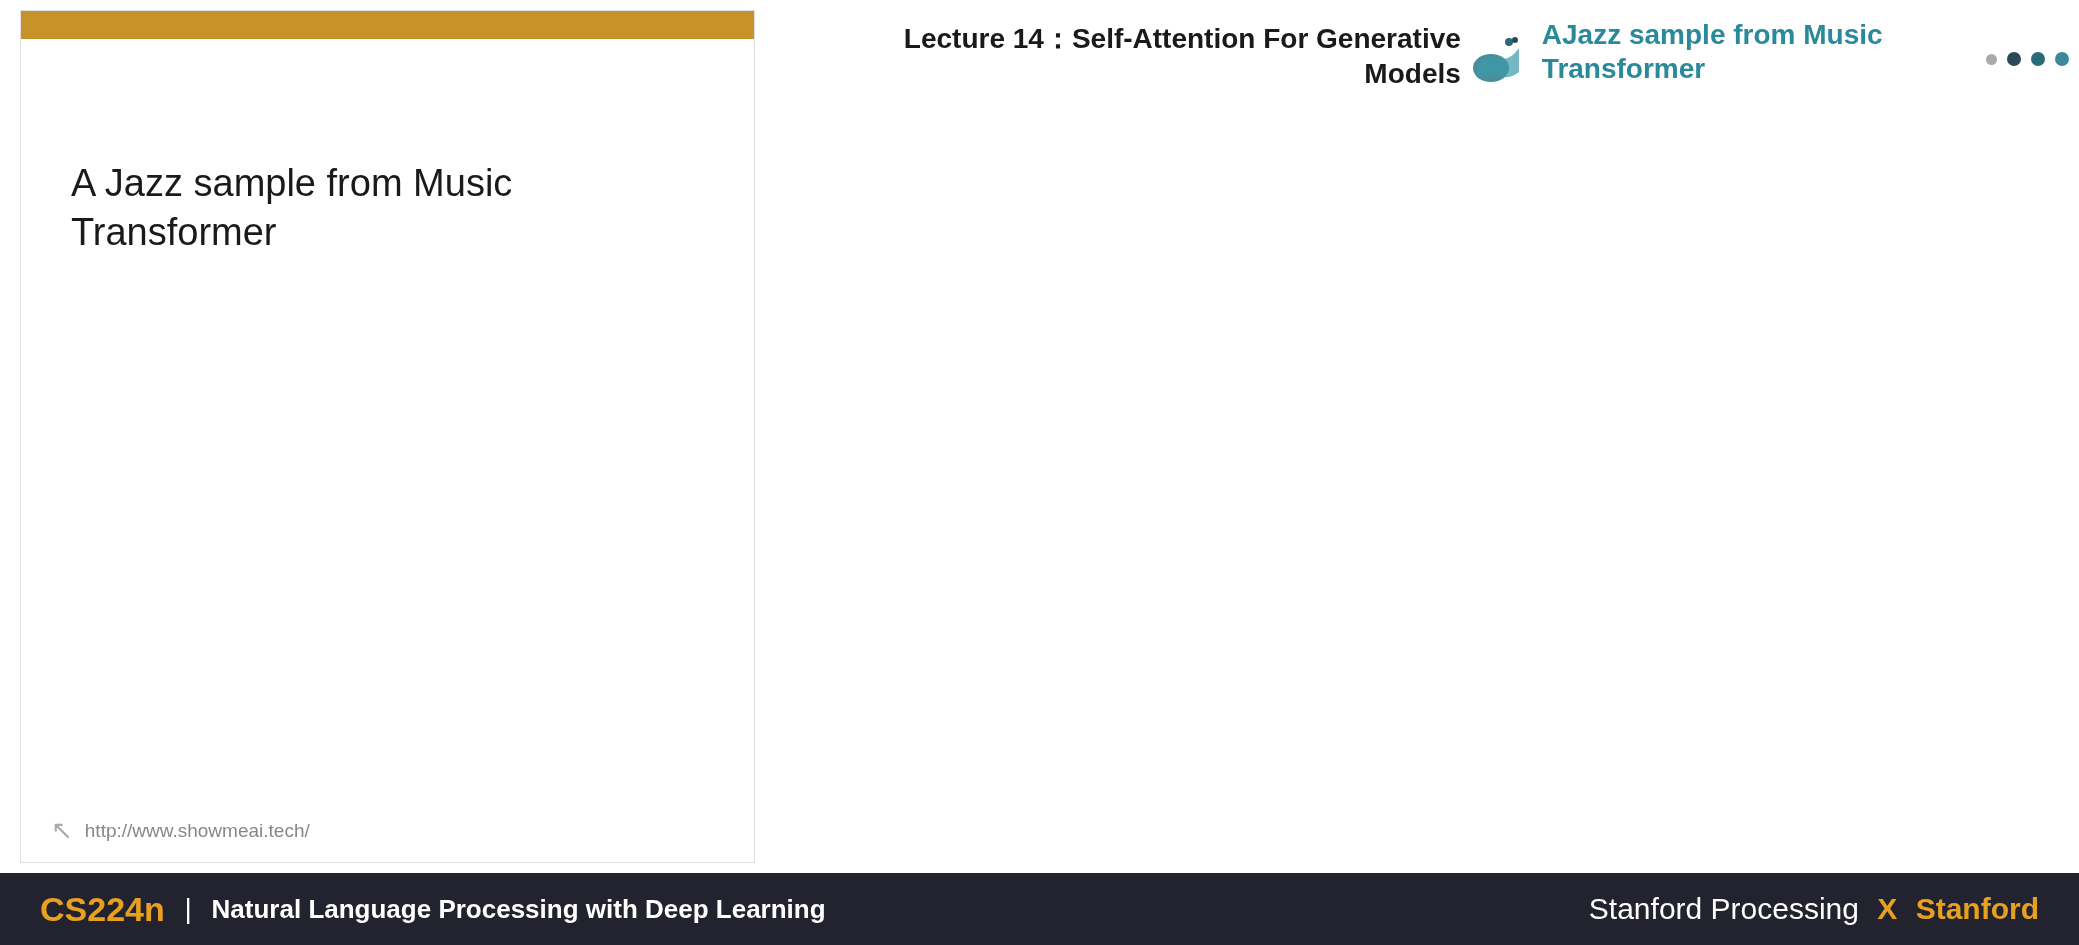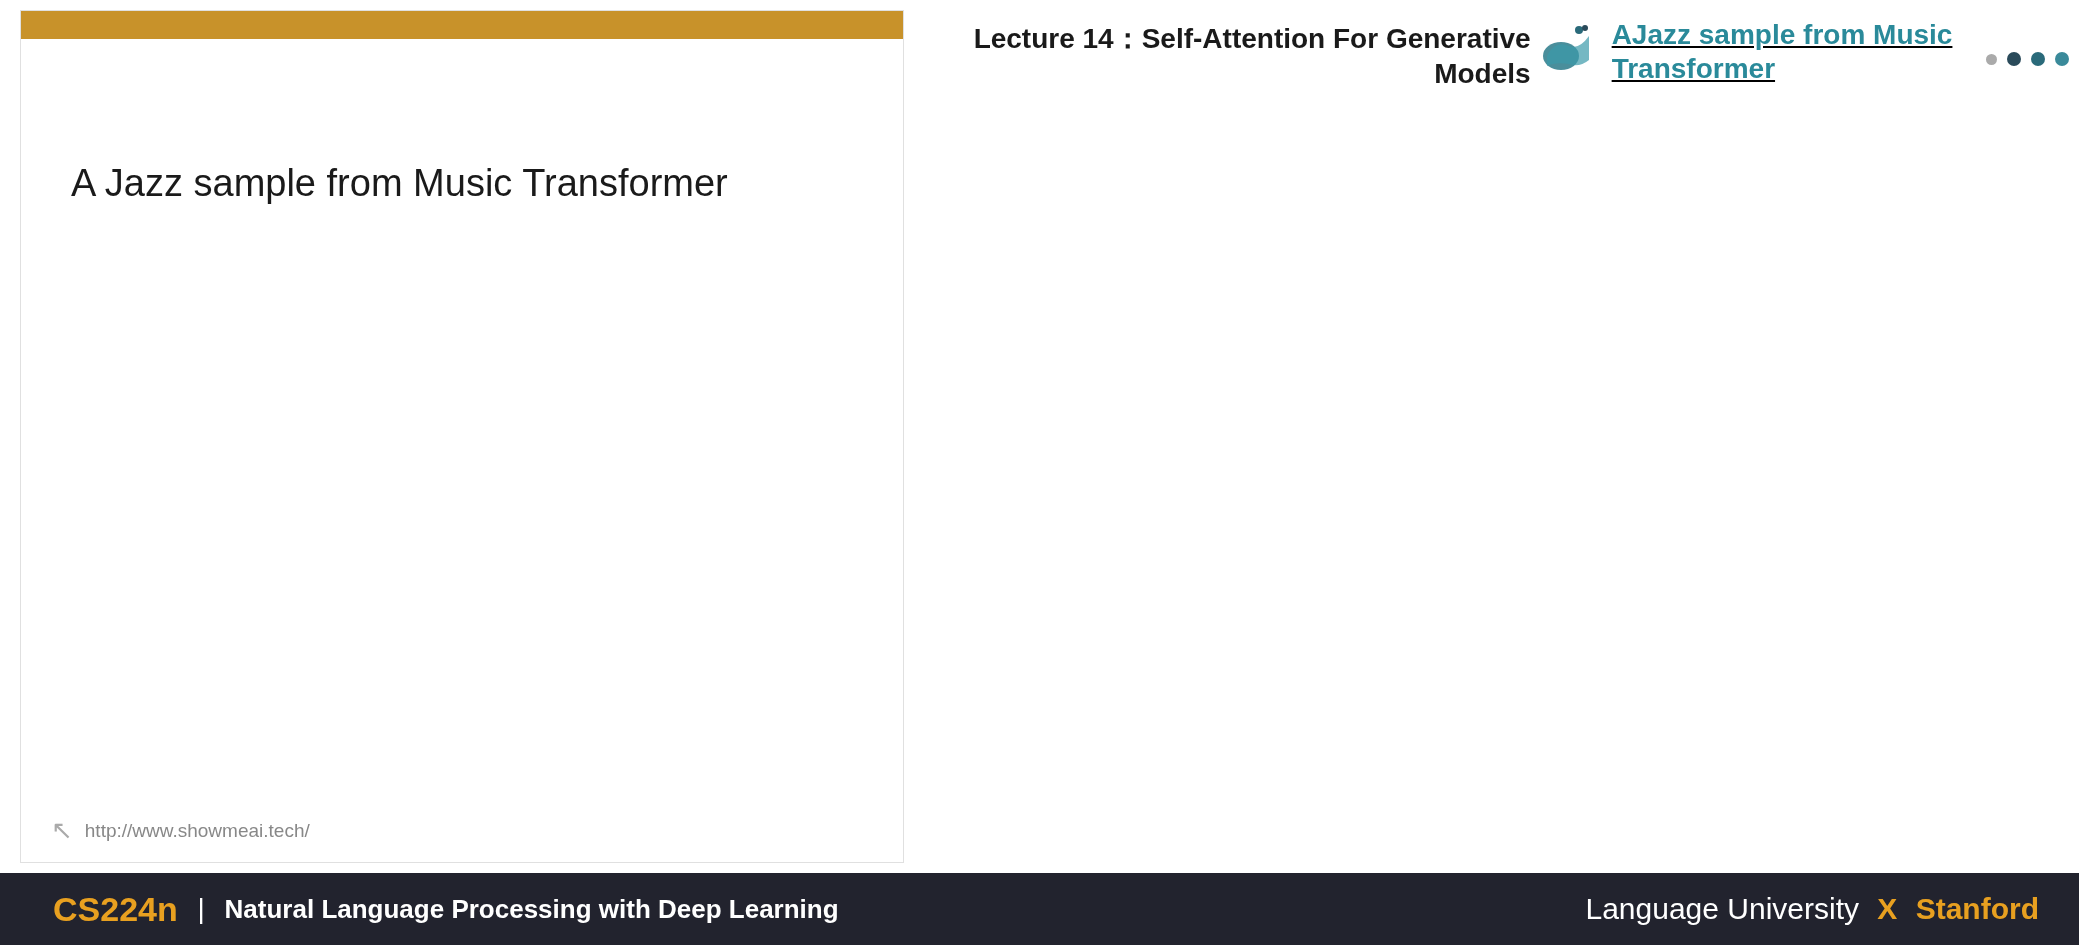--- a/index.html
+++ b/index.html
@@ -20,21 +20,21 @@
 
     .main-content {
       display: flex;
       flex: 1;
       width: 100%;
       height: calc(945px - 72px);
     }
 
     
     .slide-panel {
-      width: 884px;
+      width: 735px;
       flex-shrink: 0;
       display: flex;
       flex-direction: column;
       border: 1px solid #e0e0e0;
       margin: 10px 20px 10px 20px;
       position: relative;
     }
 
     .slide-top-bar {
       height: 28px;
@@ -100,25 +100,24 @@
     }
 
     .playlist-section {
       display: flex;
       flex-direction: column;
       gap: 0;
     }
 
     .playlist-item {
       display: flex;
-      align-items: flex-start;
+      align-items: flex-end;
       gap: 16px;
       padding: 8px 0;
       cursor: pointer;
-      text-decoration: underline;
     }
 
     .playlist-item.active .item-title {
       color: #2a8a9a;
     }
 
     .item-icon {
       width: 55px;
       height: 55px;
       flex-shrink: 0;
@@ -232,21 +231,20 @@
     .bottom-left {
       display: flex;
       align-items: center;
       gap: 0;
     }
 
     .course-code {
       color: #e8a020;
       font-size: 34px;
       font-weight: bold;
-      margin-left: 13px;
     }
 
     .separator {
       color: #ffffff;
       font-size: 28px;
       margin: 0 12px;
     }
 
     .course-name {
       color: #ffffff;
@@ -329,19 +327,19 @@
   </div>
 </div>
 
 <div class="bottom-bar">
   <div class="bottom-left">
     <span class="course-code">CS224n</span>
     <span class="separator">&nbsp;|&nbsp;</span>
     <span class="course-name">Natural Language Processing with Deep Learning</span>
   </div>
   <div class="bottom-right">
-    <span class="stanford-text">Language University</span>
+    <span class="stanford-text">Stanford Processing</span>
     <span class="x-mark">&nbsp;X&nbsp;</span>
     <span class="showmeai-text">
       <span class="showmeai-highlight">Stanford</span>
     </span>
   </div>
 </div>
 
 </body></html>

